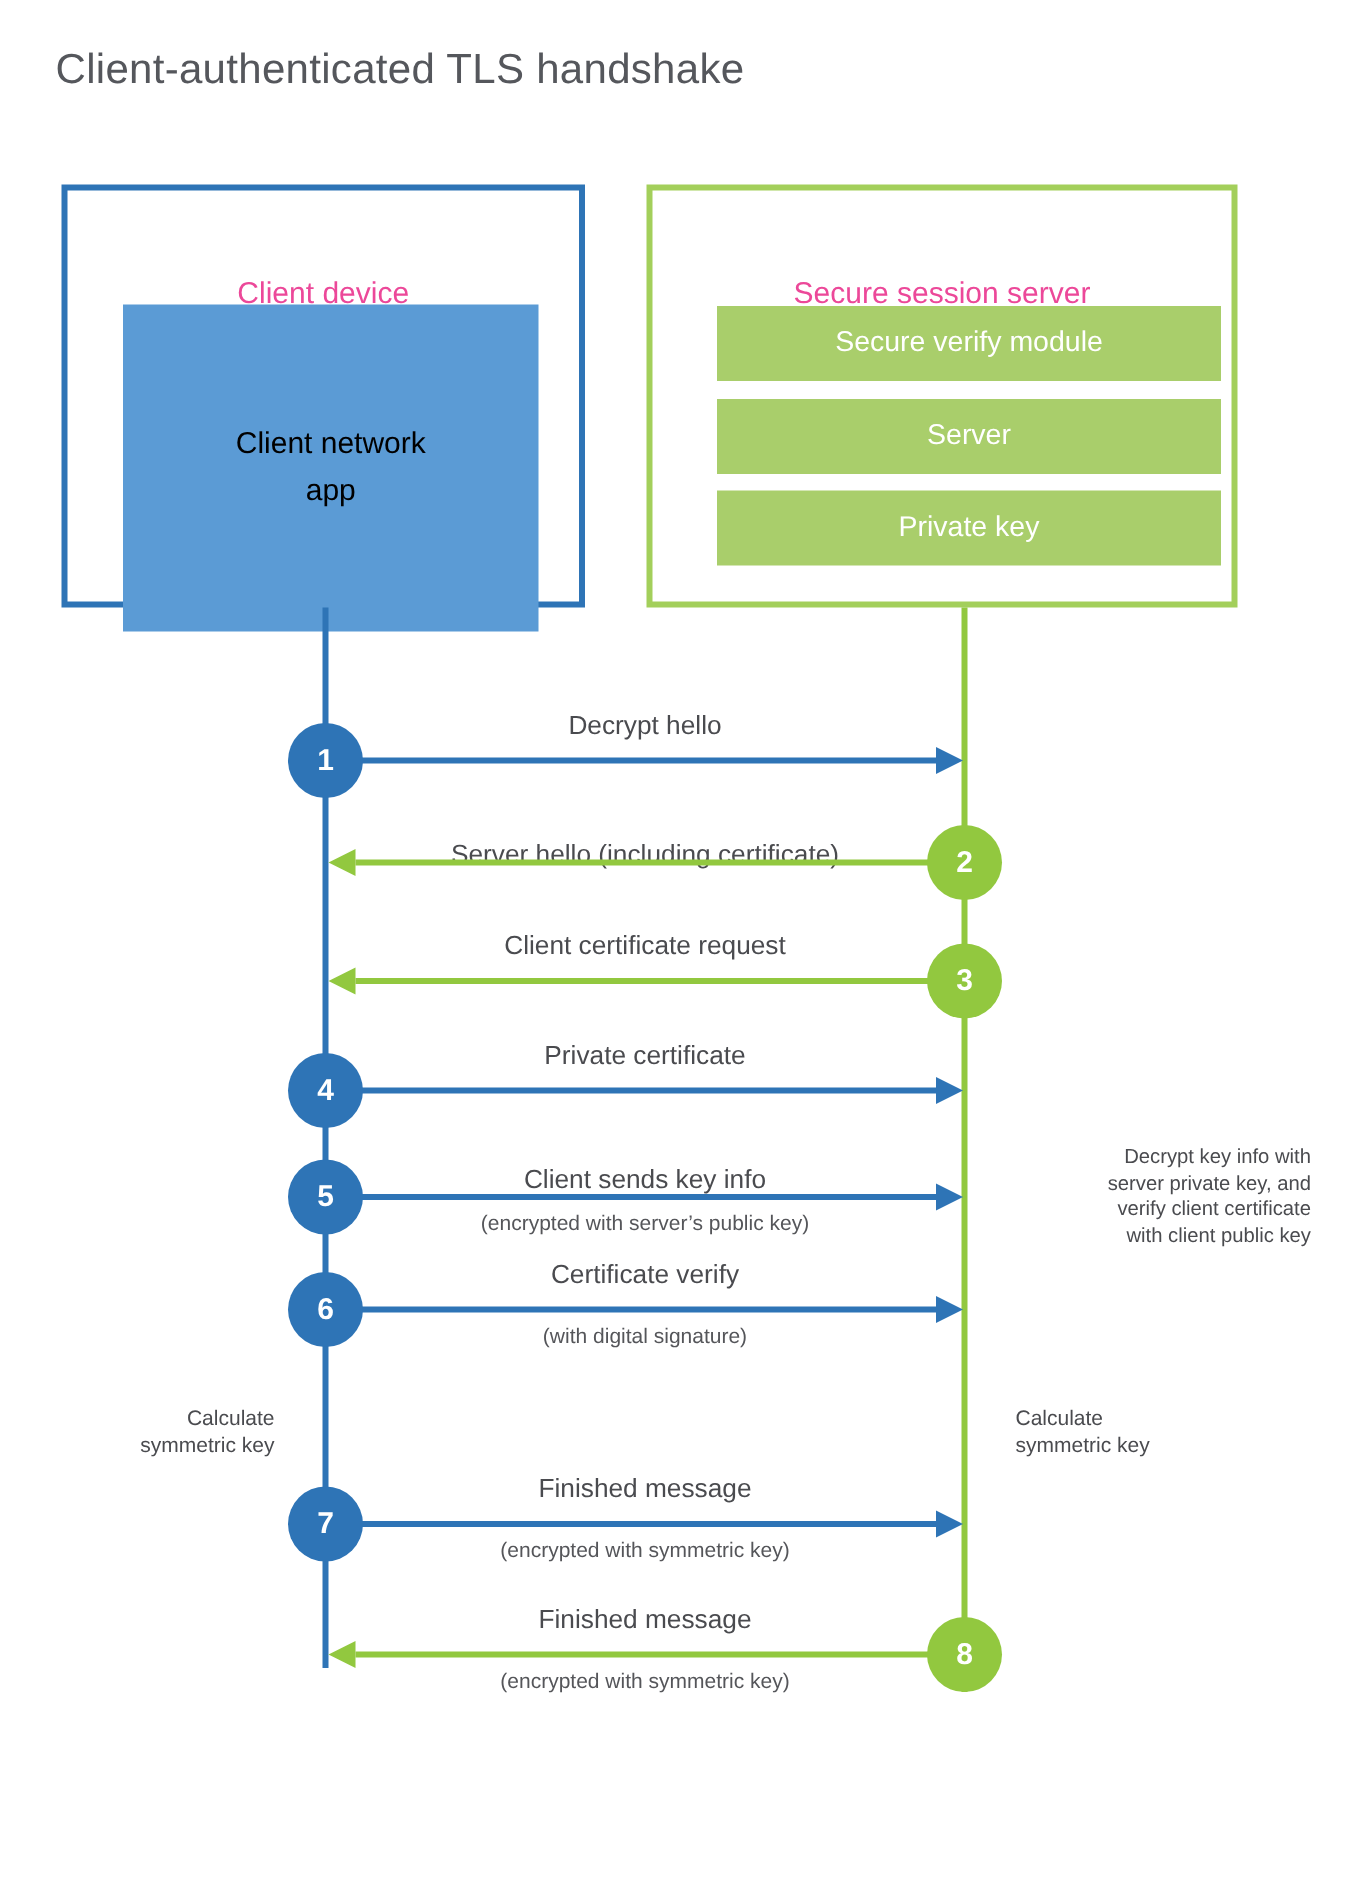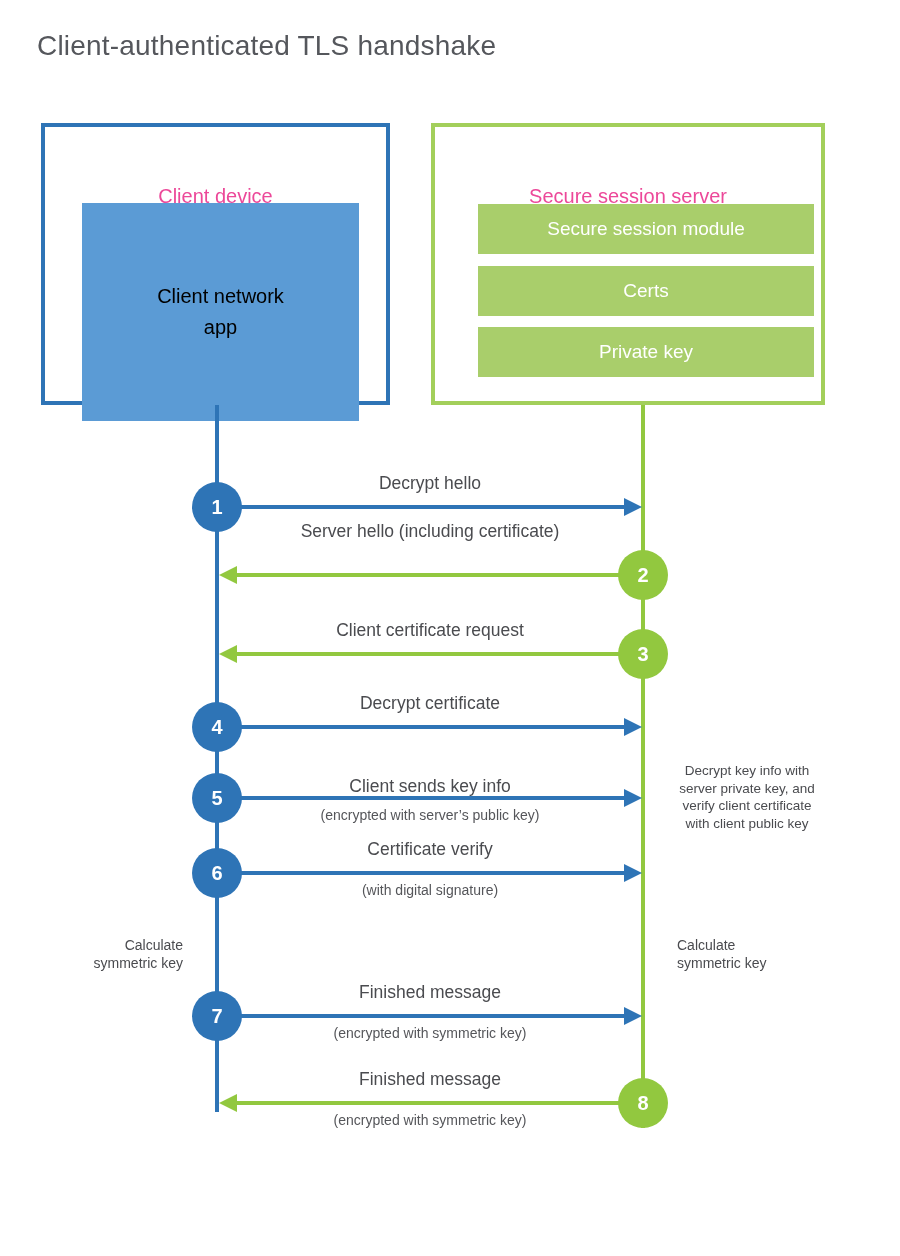--- a/index.html
+++ b/index.html
@@ -59,64 +59,64 @@
     position:absolute; left:217px; width:426px; text-align:center;
     font-size:17.5px; color:#4a4b4f;
   }
   .msg-sublabel {
     position:absolute; left:217px; width:426px; text-align:center;
     font-size:14px; color:#55565a;
   }
 
   
   .note { position:absolute; font-size:13.5px; line-height:1.3; color:#4a4b4f; white-space:pre-line; }
-  .note.decrypt   { left:652px; top:762px; width:190px; text-align:center; }
+  .note.decrypt   { left:684px; top:762px; width:190px; text-align:right; }
   .note.calc-left { left:63px;  top:936px; width:120px; text-align:right; font-size:14px; }
   .note.calc-right{ left:677px; top:936px; width:120px; text-align:left;  font-size:14px; }
 </style>
 </head>
 <body>
 
 <div id="canvas">
 
   <div class="page-title">Client-authenticated TLS handshake</div>
 
   <div class="actor client">
     <div class="actor-title">Client device</div>
     <div class="client-app">Client network
 app</div>
   </div>
 
   <div class="actor server">
     <div class="actor-title">Secure session server</div>
-    <div class="server-bar" style="top:77px">Secure session module</div>
-    <div class="server-bar" style="top:139px">Certs</div>
+    <div class="server-bar" style="top:77px">Secure verify module</div>
+    <div class="server-bar" style="top:139px">Server</div>
     <div class="server-bar" style="top:200px">Private key</div>
   </div>
 
   <div class="lifeline client"></div>
   <div class="lifeline server"></div>
 
   <div id="rows">
       <div class="msg-line blue" style="left: 219px; top: 505px; width: 405px;"></div>
       <div class="arrow-head right blue" style="left: 624px; top: 498px;"></div>
       <div class="num-circle blue" style="left: 192px; top: 482px;">1</div>
       <div class="msg-label" style="top: 473px;">Decrypt hello</div>
       <div class="arrow-head left green" style="left: 219px; top: 566px;"></div>
       <div class="msg-line green" style="left: 237px; top: 573px; width: 406px;"></div>
       <div class="num-circle green" style="left: 618px; top: 550px;">2</div>
-      <div class="msg-label" style="top: 521px;">Server hello (including certificate)</div>
+      <div class="msg-label" style="top: 559px;">Server hello (including certificate)</div>
       <div class="arrow-head left green" style="left: 219px; top: 645px;"></div>
       <div class="msg-line green" style="left: 237px; top: 652px; width: 406px;"></div>
       <div class="num-circle green" style="left: 618px; top: 629px;">3</div>
       <div class="msg-label" style="top: 620px;">Client certificate request</div>
       <div class="msg-line blue" style="left: 219px; top: 725px; width: 405px;"></div>
       <div class="arrow-head right blue" style="left: 624px; top: 718px;"></div>
       <div class="num-circle blue" style="left: 192px; top: 702px;">4</div>
-      <div class="msg-label" style="top: 693px;">Decrypt certificate</div>
+      <div class="msg-label" style="top: 693px;">Private certificate</div>
       <div class="msg-line blue" style="left: 219px; top: 796px; width: 405px;"></div>
       <div class="arrow-head right blue" style="left: 624px; top: 789px;"></div>
       <div class="num-circle blue" style="left: 192px; top: 773px;">5</div>
       <div class="msg-label" style="top: 764px; margin-top: 12px;">Client sends key info</div>
       <div class="msg-sublabel" style="top: 807px;">(encrypted with server’s public key)</div>
       <div class="msg-line blue" style="left: 219px; top: 871px; width: 405px;"></div>
       <div class="arrow-head right blue" style="left: 624px; top: 864px;"></div>
       <div class="num-circle blue" style="left: 192px; top: 848px;">6</div>
       <div class="msg-label" style="top: 839px;">Certificate verify</div>
       <div class="msg-sublabel" style="top: 882px;">(with digital signature)</div>

